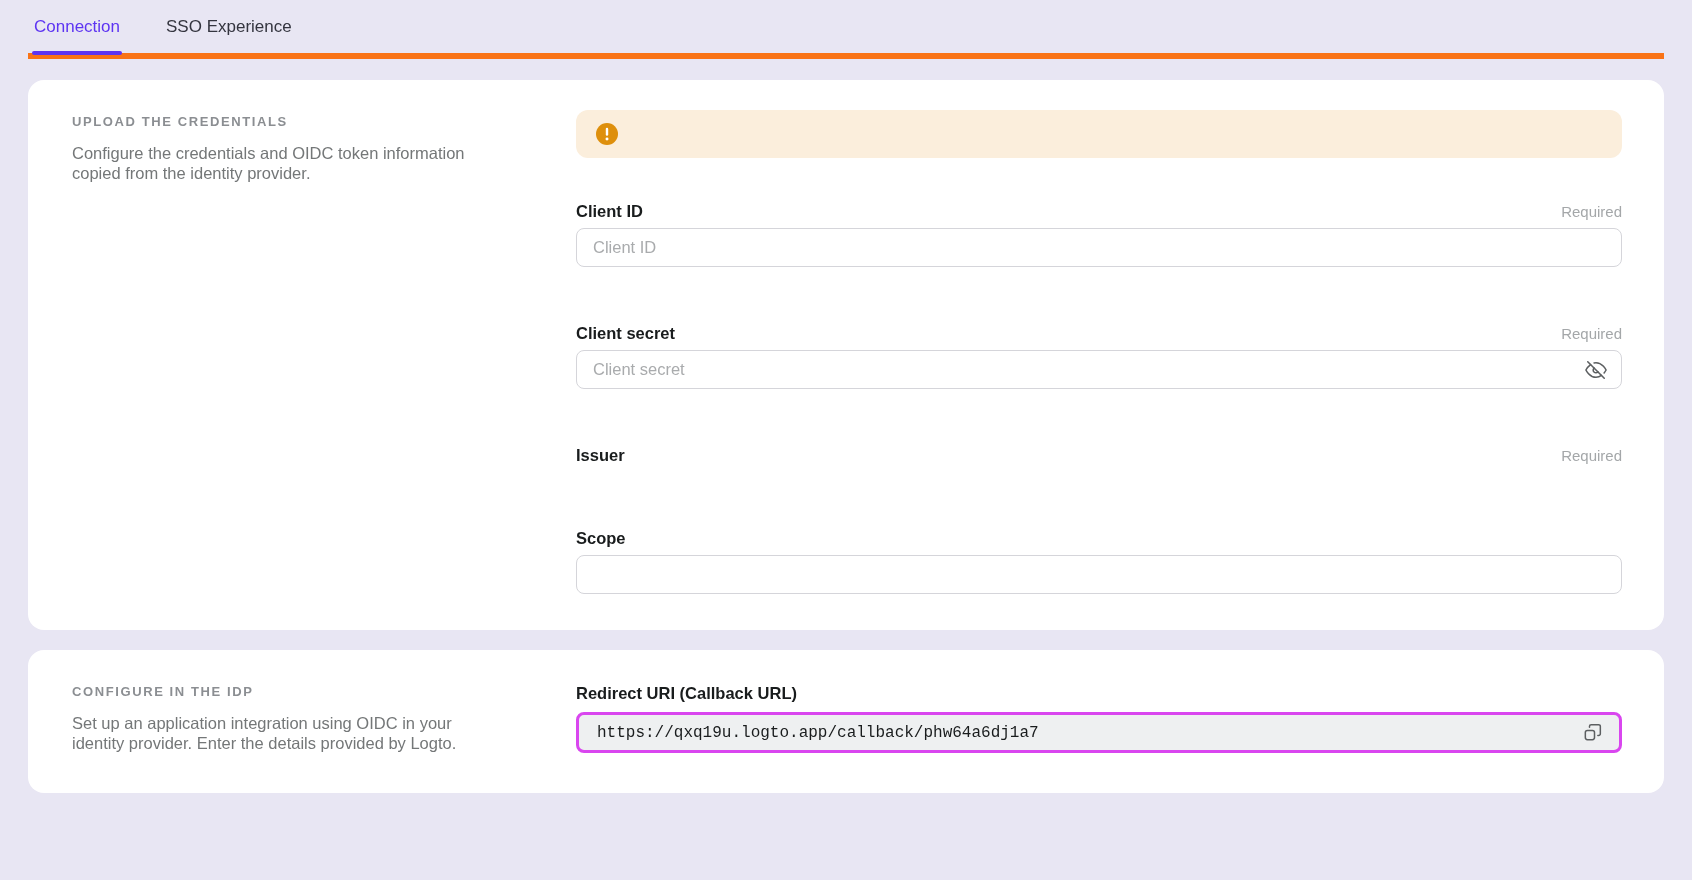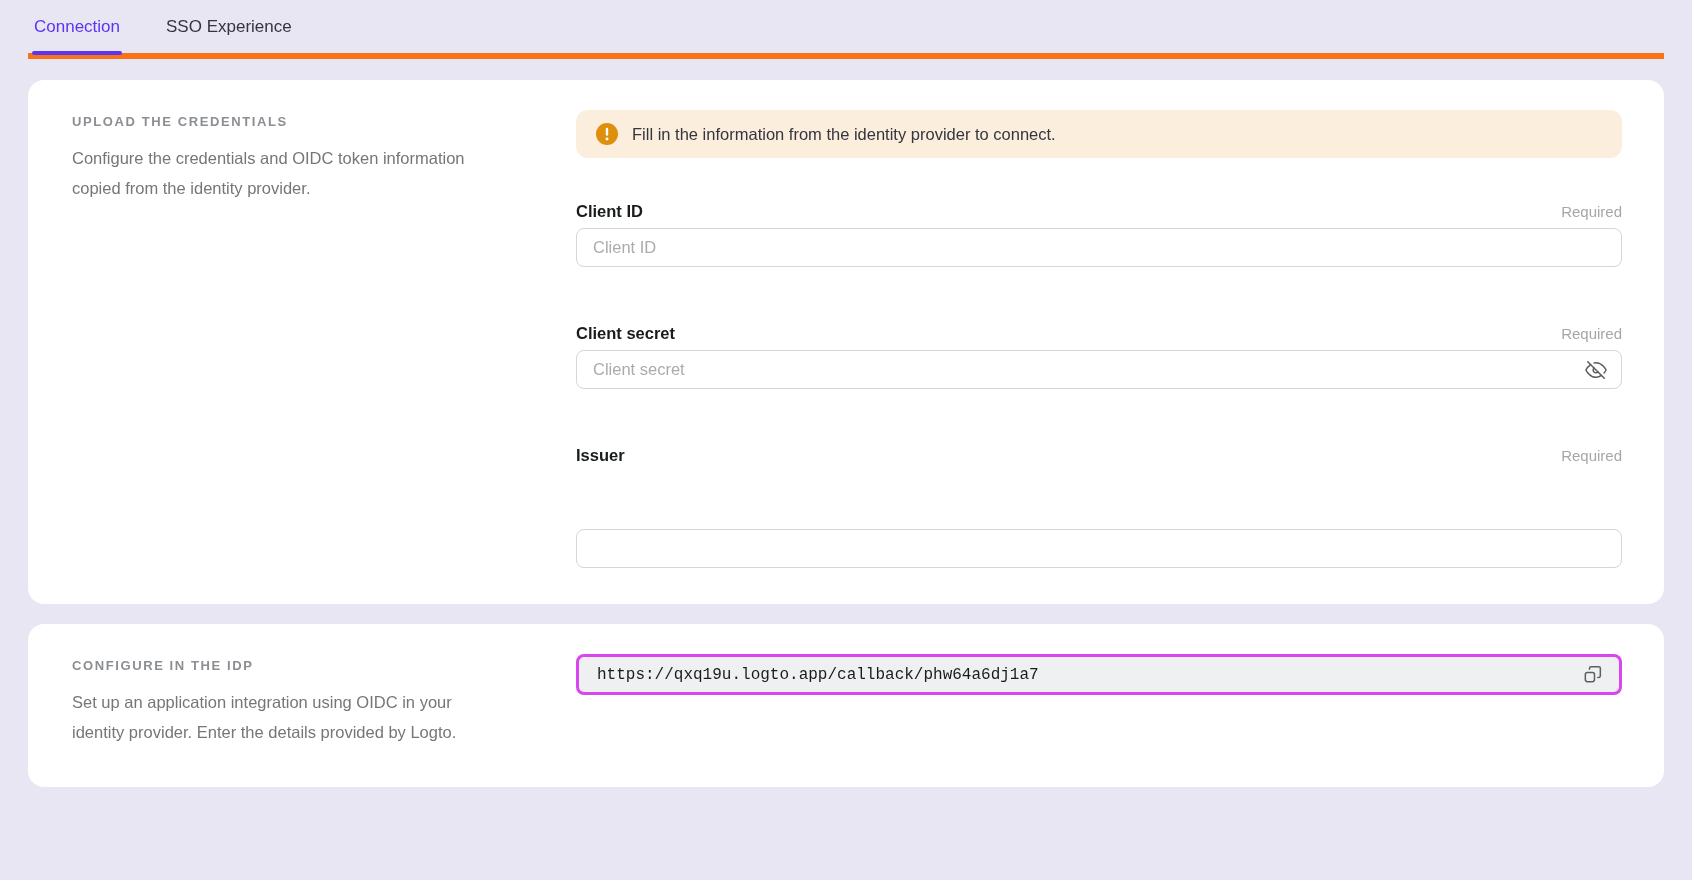--- a/index.html
+++ b/index.html
@@ -55,21 +55,21 @@
   .section-title {
     font-size: 13px;
     font-weight: 700;
     letter-spacing: 1.6px;
     color: #8b8e92;
     padding-top: 4px;
   }
   .section-desc {
     margin-top: 14px;
     font-size: 16.5px;
-    line-height: 30px;
+    line-height: 20px;
     color: #747778;
     padding-right: 30px;
   }
 
   
   .alert {
     display: flex;
     align-items: center;
     gap: 14px;
     background: #fbeedc;
@@ -165,21 +165,20 @@
   <div class="form-col">
 
     <div class="alert">
       <span style="display:flex;">
         <svg width="22" height="22" viewBox="0 0 20 20">
           <circle cx="10" cy="10" r="10" fill="#de8f0c"></circle>
           <rect x="8.9" y="4.4" width="2.2" height="7.2" rx="1.1" fill="#ffffff"></rect>
           <circle cx="10" cy="14.6" r="1.35" fill="#ffffff"></circle>
         </svg>
       </span>
-      <span class="alert-text">Fill in the information from the identity provider to connect.</span>
     </div>
 
     <div class="field first">
       <div class="label-row">
         <span class="field-label">Client ID</span>
         <span class="required">Required</span>
       </div>
       <div class="input-wrap">
         <input class="text-input" type="text" placeholder="Client ID" style="">
       </div>
@@ -206,35 +205,39 @@
     </div>
 
     <div class="field">
       <div class="label-row">
         <span class="field-label">Issuer</span>
         <span class="required">Required</span>
       </div>
     </div>
 
     <div class="field">
+      <div class="label-row">
+        <span class="field-label">Scope</span>
+      </div>
       <div class="input-wrap">
         <input class="text-input" type="text" placeholder="" style="">
       </div>
     </div>
 
   </div>
 </div>
 
 <div class="card second">
   <div>
     <div class="section-title">CONFIGURE IN THE IDP</div>
     <div class="section-desc">Set up an application integration using OIDC in your identity provider. Enter the details provided by Logto.</div>
   </div>
 
   <div>
+    <div class="copy-label">Redirect URI (Callback URL)</div>
     <div class="copy-field">
       <input class="copy-value" type="text" readonly="" value="https://qxq19u.logto.app/callback/phw64a6dj1a7" style="">
       <button class="copy-btn">
         <span class="flip" style="display:flex;">
           <svg width="20" height="20" viewBox="0 0 24 24" fill="none" stroke="#5c5f61" stroke-width="1.8" stroke-linecap="round" stroke-linejoin="round">
             <rect x="9" y="9" width="11" height="11" rx="2.5"></rect>
             <path d="M5 15H4a2 2 0 0 1-2-2V4a2 2 0 0 1 2-2h9a2 2 0 0 1 2 2v1"></path>
           </svg>
         </span>
       </button>

